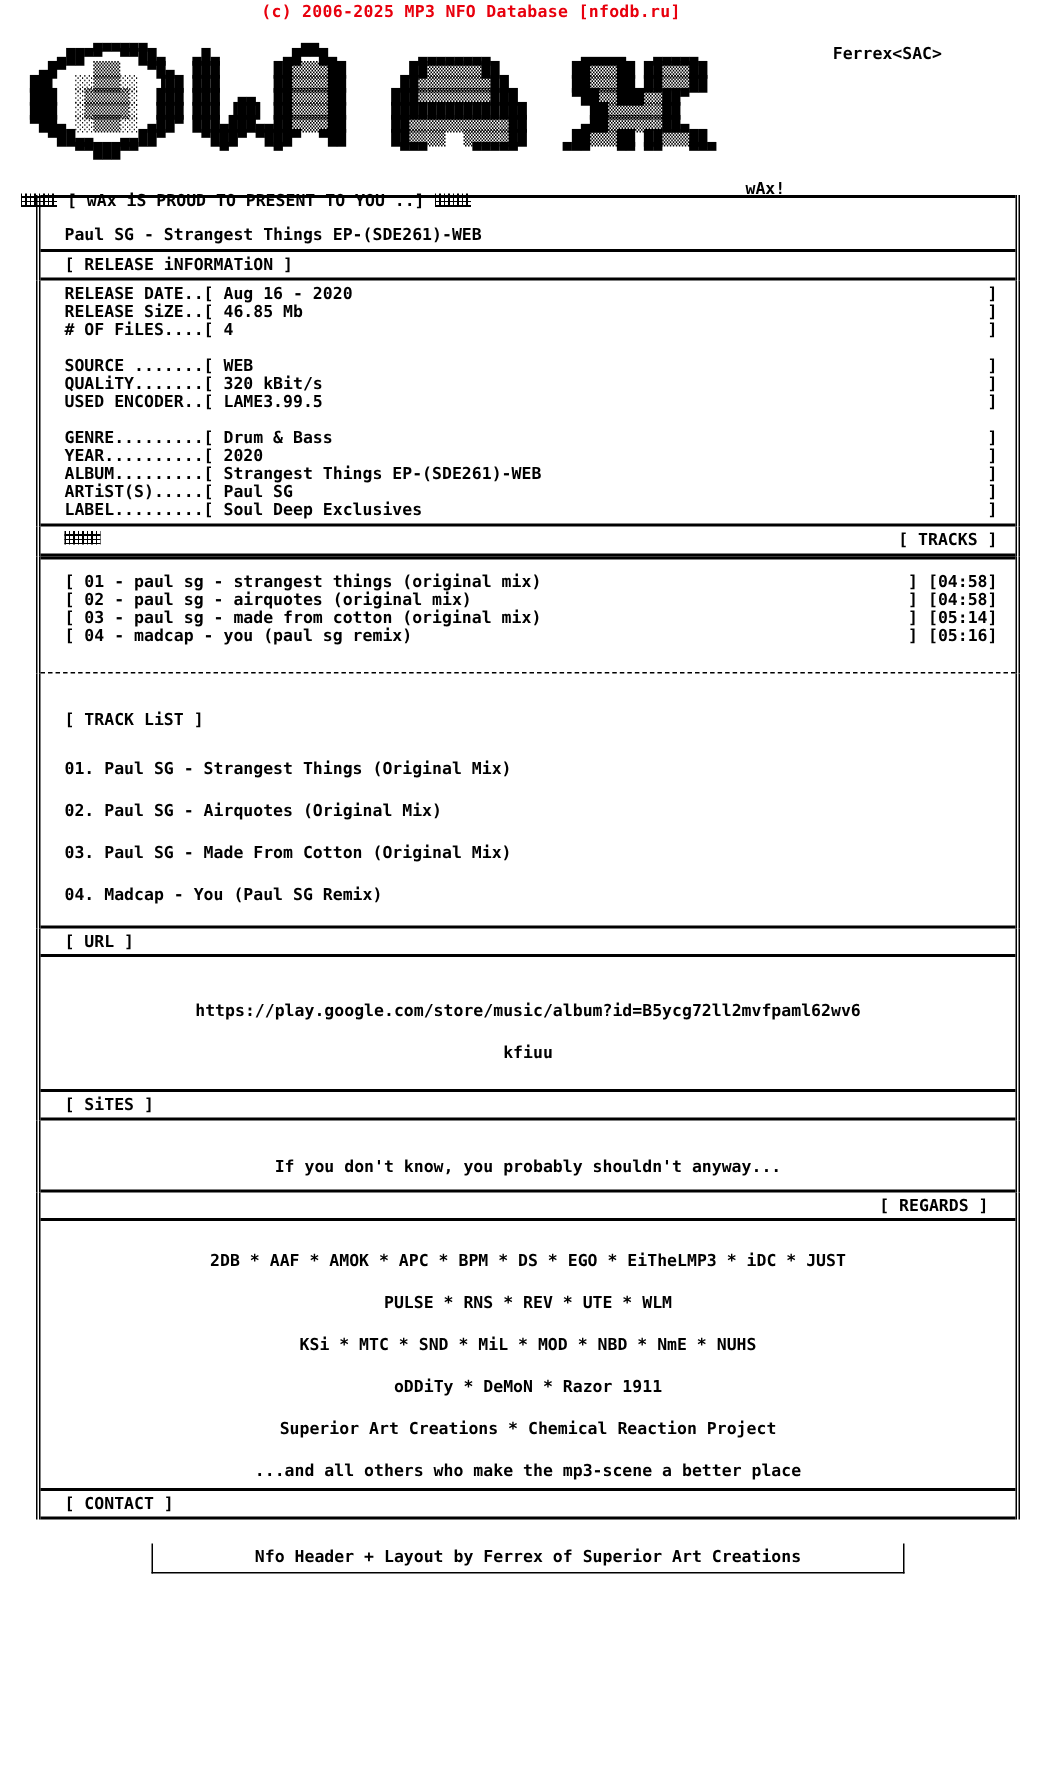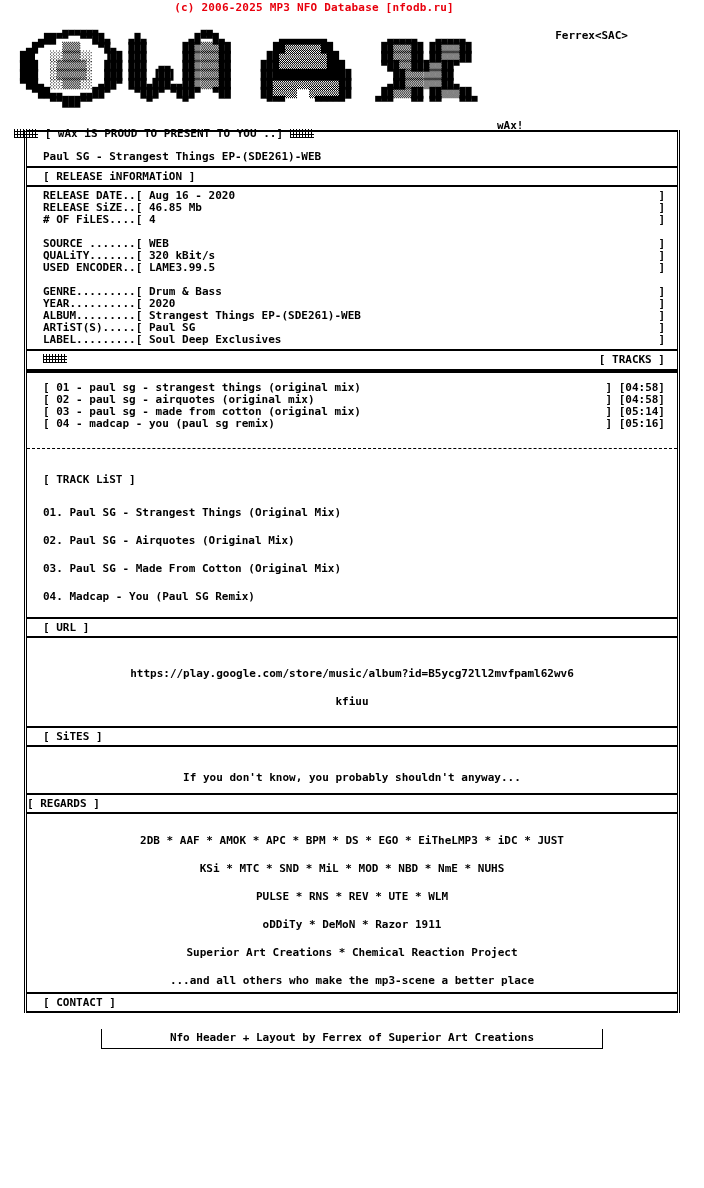--- a/index.html
+++ b/index.html
@@ -50,21 +50,21 @@
     border-left:3px double #000;border-right:3px double #000;
   }
   .hr-solid{border-top:2px solid #000;height:0;font-size:0;line-height:0;}
   .hr-dash{height:0;font-size:0;line-height:0;
     border-top:1px dashed #000;}
 
   .pad{padding:3px 0 3px 0;}
   .inner{padding-left:16px;padding-right:12px;}
 
   .secthead{white-space:pre;padding:3px 0 2px 16px;}
-  .secthead.right{text-align:left;padding-right:18px;padding-left:0;}
+  .secthead.right{text-align:right;padding-right:18px;padding-left:0;}
 
   .line{white-space:pre;margin-top:16px;}
   .center{text-align:center;}
 
   .tiny-sq{
     display:inline-block;width:24px;height:9px;
     background:
       repeating-linear-gradient(90deg,#000 0 1px,transparent 1px 3px),
       repeating-linear-gradient(0deg,#000 0 1px,transparent 1px 3px);
     vertical-align:-1px;
@@ -201,22 +201,22 @@
     </div>
 
     <div class="frame">
       <div class="secthead right">[ REGARDS ]</div>
       <div class="hr-solid"></div>
     </div>
     <div class="frame">
       <div class="gap-s"></div>
       <div id="regardLines">
           <div class="center line">2DB * AAF * AMOK * APC * BPM * DS * EGO * EiTheLMP3 * iDC * JUST</div>
+          <div class="center line">PULSE * RNS * REV * UTE * WLM</div>
           <div class="center line">KSi * MTC * SND * MiL * MOD * NBD * NmE * NUHS</div>
-          <div class="center line">PULSE * RNS * REV * UTE * WLM</div>
           <div class="center line">oDDiTy * DeMoN * Razor 1911</div>
           <div class="center line">Superior Art Creations * Chemical Reaction Project</div>
           <div class="center line">...and all others who make the mp3-scene a better place</div>
         </div>
       <div class="gap-s"></div>
       <div class="hr-solid"></div>
     </div>
 
     <div class="frame">
       <div class="secthead">[ CONTACT ]</div>

